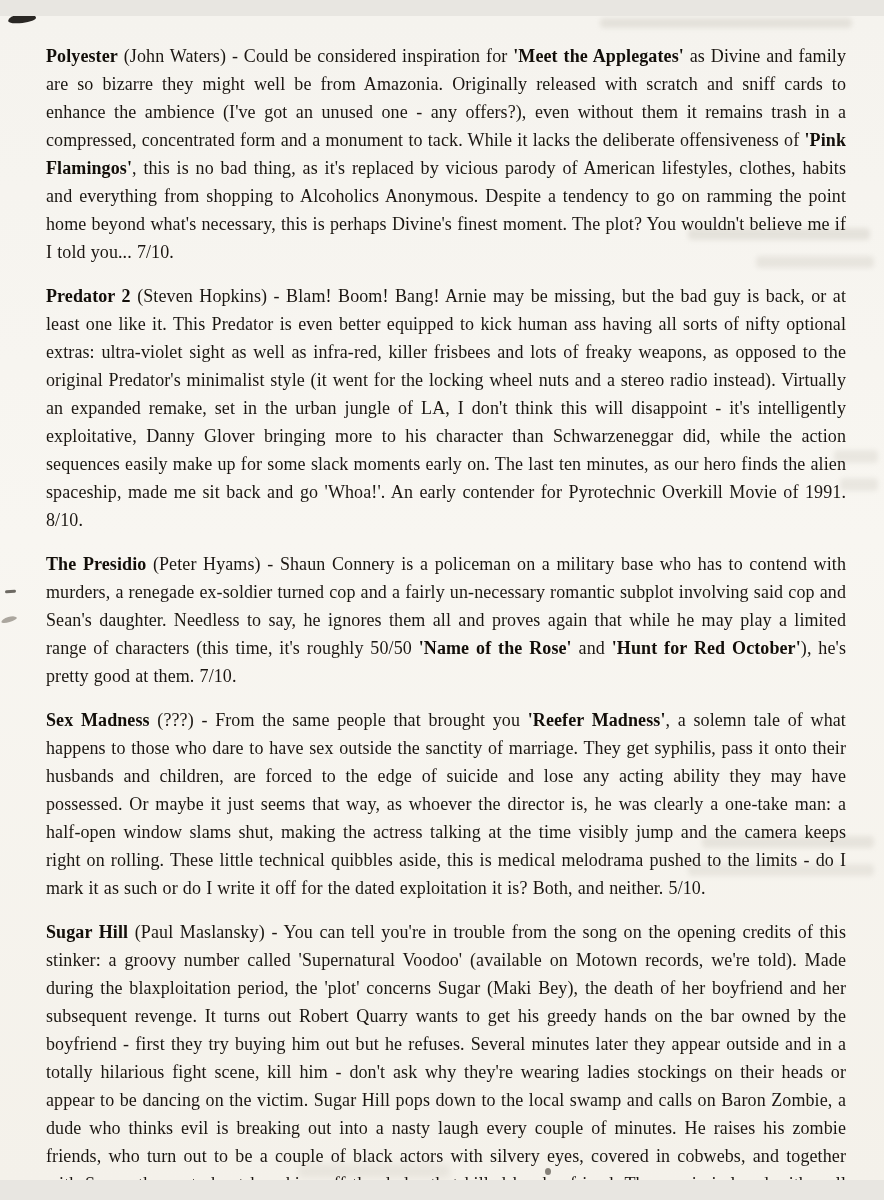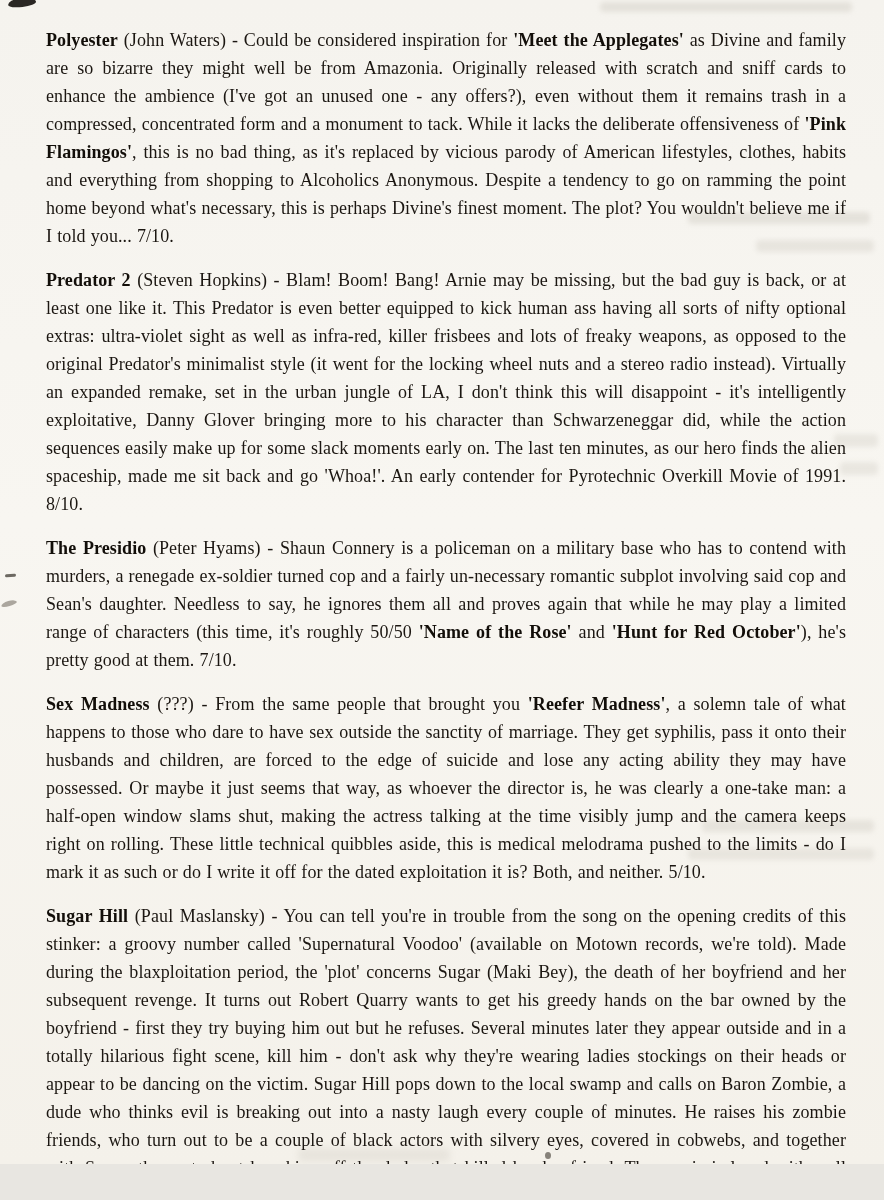--- a/index.html
+++ b/index.html
@@ -4,21 +4,21 @@
 <style>
   html, body {
     margin: 0;
     padding: 0;
     background: #e8e6e1;
   }
   .paper {
     position: relative;
     width: 884px;
     height: 1164px;
-    margin: 0 auto;
+    margin: 16px auto;
     background: linear-gradient(180deg, #f5f3ee 0%, #f8f6f1 45%, #f4f1ea 100%);
     overflow: hidden;
     font-family: "Liberation Serif", "DejaVu Serif", serif;
     color: #1b1611;
     text-decoration: underline;
   }
   .text-block {
     position: absolute;
     left: 46px;
     right: 38px;

